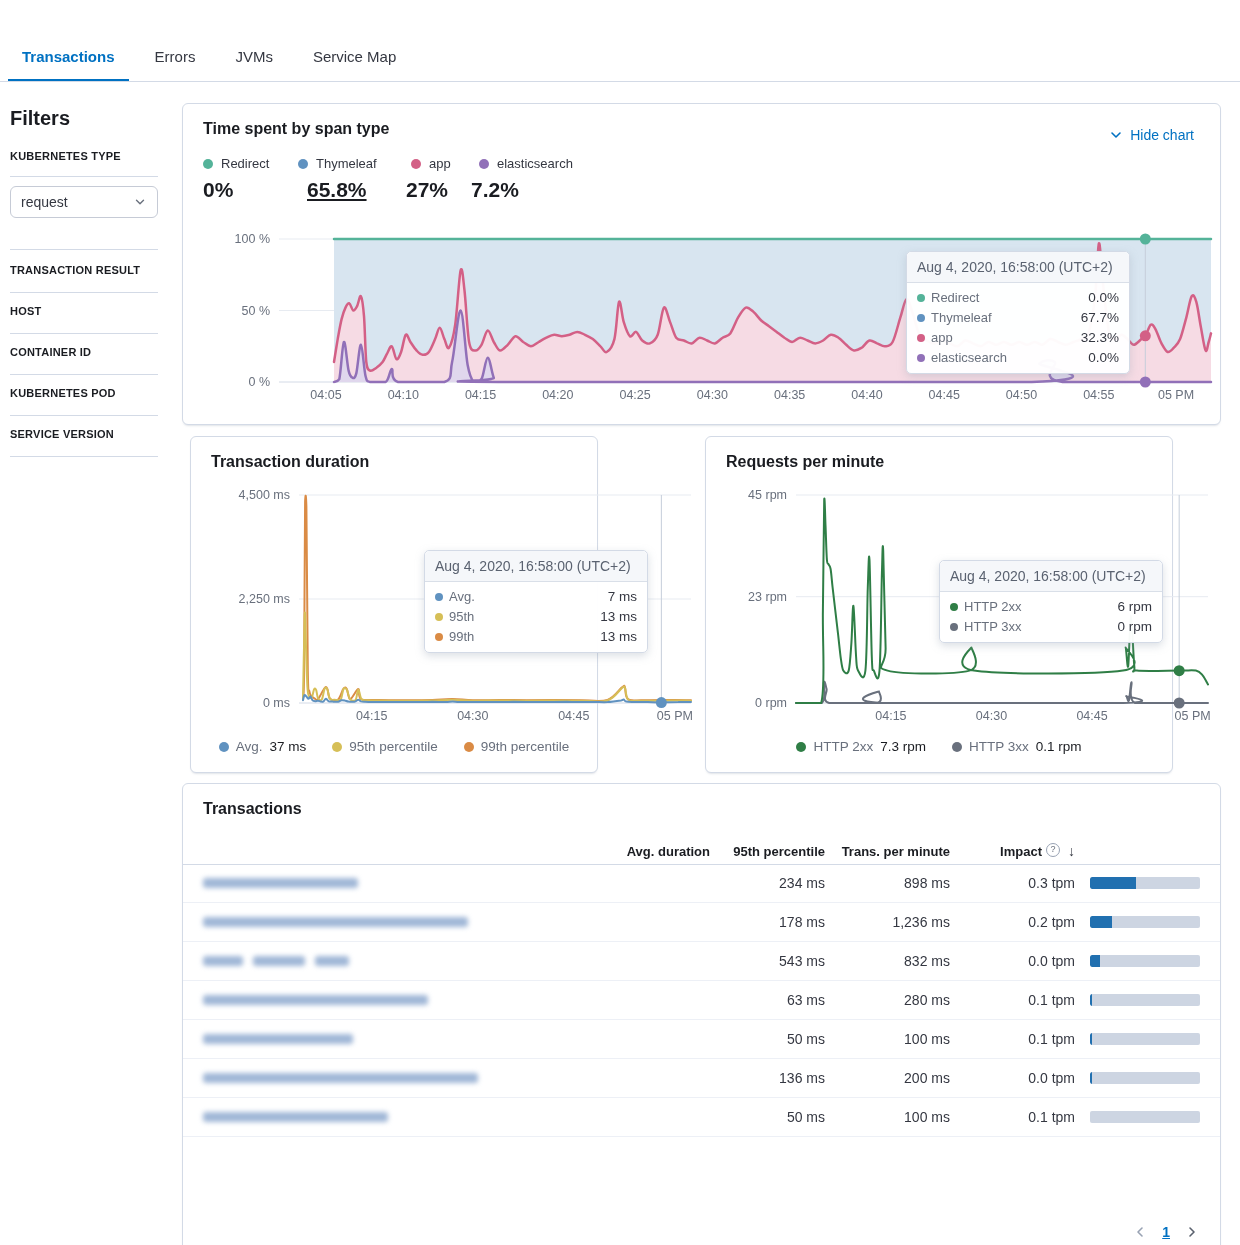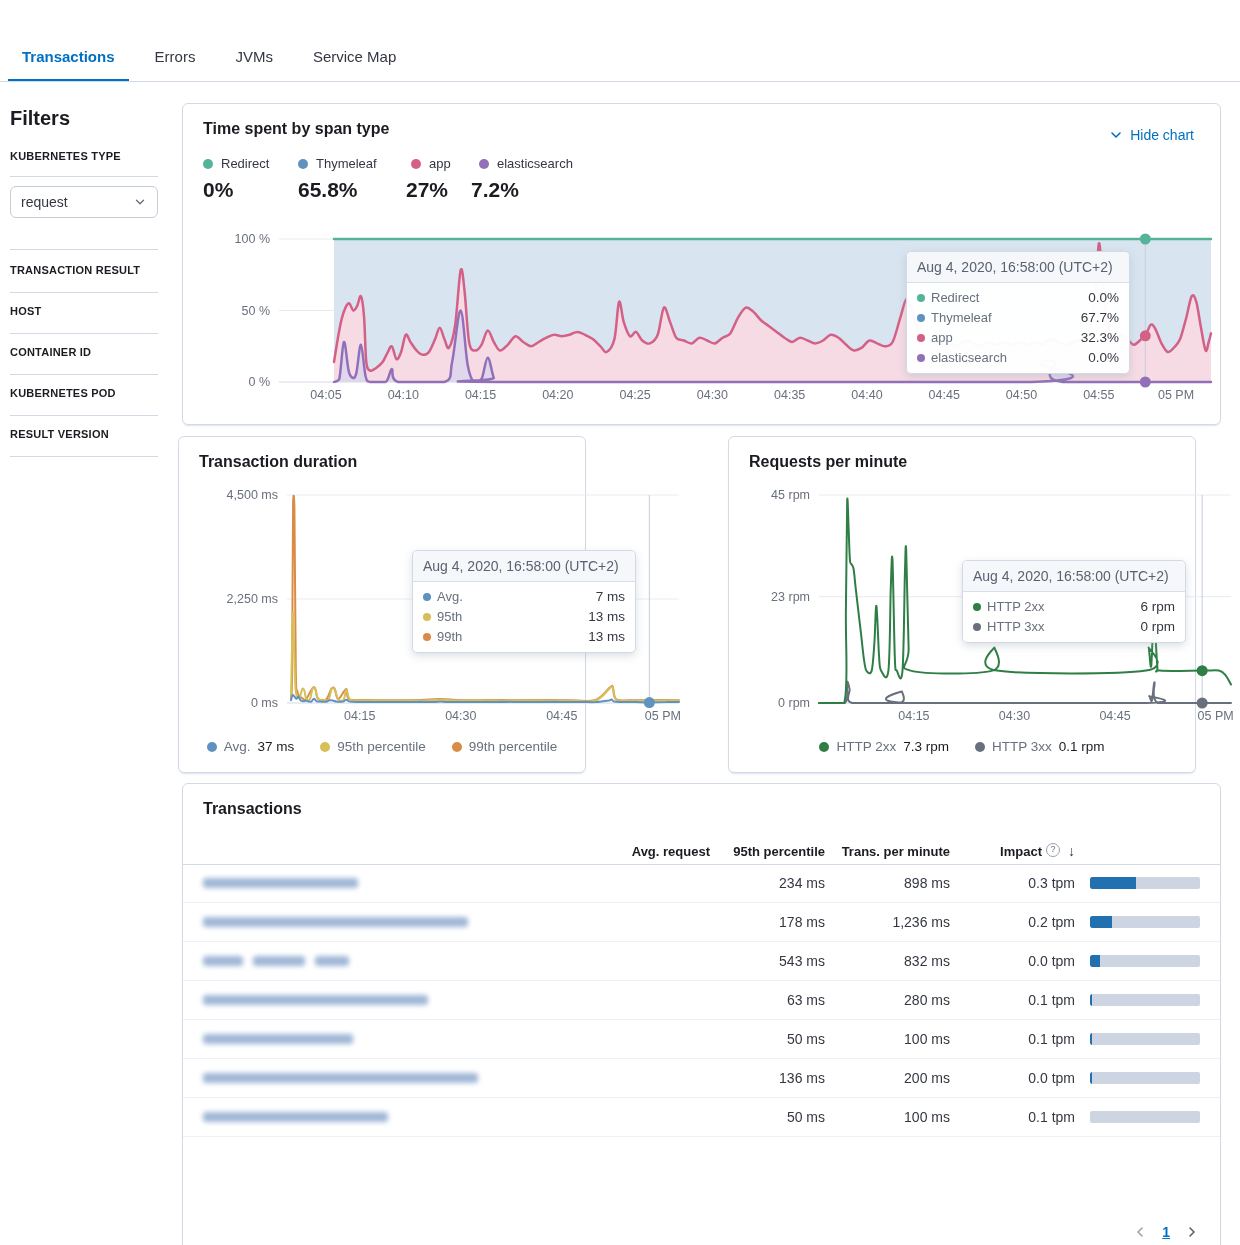--- a/index.html
+++ b/index.html
@@ -101,21 +101,21 @@
     </div>
     <hr class="sb-hr" style="top:166px">
     <div class="sb-abs filter-label" style="top:181px">TRANSACTION RESULT</div>
     <hr class="sb-hr" style="top:209px">
     <div class="sb-abs filter-label" style="top:222px">HOST</div>
     <hr class="sb-hr" style="top:250px">
     <div class="sb-abs filter-label" style="top:263px">CONTAINER ID</div>
     <hr class="sb-hr" style="top:291px">
     <div class="sb-abs filter-label" style="top:304px">KUBERNETES POD</div>
     <hr class="sb-hr" style="top:332px">
-    <div class="sb-abs filter-label" style="top:345px">RESULT VERSION</div>
+    <div class="sb-abs filter-label" style="top:345px">SERVICE VERSION</div>
     <hr class="sb-hr" style="top:373px">
   </aside>
 
   <section class="panel" style="left:182px;top:72px;width:1039px;height:322px">
     <div class="panel-title">Time spent by span type</div>
     <div class="hide-chart">
       <span style="display:flex">
         <svg width="16" height="16" viewBox="0 0 16 16">
             <polyline points="4,6 8,10 12,6" fill="none" stroke="#0071C2" stroke-width="1.6" stroke-linecap="round" stroke-linejoin="round"></polyline>
           </svg>
@@ -125,21 +125,21 @@
     <div id="span-legend">
         <div class="lg-item" style="left: 20px;">
           <span class="lg-dot" style="background: rgb(84, 179, 153);"></span>
           <span>Redirect</span>
         </div>
         <div class="pct-item" style="left: 20px;">0%</div>
         <div class="lg-item" style="left: 115px;">
           <span class="lg-dot" style="background: rgb(96, 146, 192);"></span>
           <span>Thymeleaf</span>
         </div>
-        <div class="pct-item" style="left: 115px;">65.8%</div>
+        <div class="pct-item" style="left: 124px; text-decoration: underline;">65.8%</div>
         <div class="lg-item" style="left: 228px;">
           <span class="lg-dot" style="background: rgb(211, 96, 134);"></span>
           <span>app</span>
         </div>
         <div class="pct-item" style="left: 223px;">27%</div>
         <div class="lg-item" style="left: 296px;">
           <span class="lg-dot" style="background: rgb(145, 112, 184);"></span>
           <span>elasticsearch</span>
         </div>
         <div class="pct-item" style="left: 288px;">7.2%</div>
@@ -194,21 +194,21 @@
           </div>
           <div class="row">
             <span class="lg-dot" style="background: rgb(145, 112, 184);"></span>
             <span>elasticsearch</span>
             <span class="val">0.0%</span>
           </div>
         </div>
       </div>
   </section>
 
-  <section class="panel" style="left:178px;top:405px;width:408px;height:337px">
+  <section class="panel" style="left:190px;top:405px;width:408px;height:337px">
     <div class="panel-title">Transaction duration</div>
     <svg id="duration-chart" class="chart-svg" width="514" height="335" viewBox="0 0 514 335">
         <line x1="108" y1="58" x2="500" y2="58" stroke="#E7EBF1" stroke-width="1"></line>
         <text x="99" y="62" text-anchor="end" fill="#69707D" font-size="12.5">4,500 ms</text>
         <line x1="108" y1="162" x2="500" y2="162" stroke="#E7EBF1" stroke-width="1"></line>
         <text x="99" y="166" text-anchor="end" fill="#69707D" font-size="12.5">2,250 ms</text>
         <line x1="108" y1="266" x2="500" y2="266" stroke="#D3DAE6" stroke-width="1"></line>
         <text x="99" y="270" text-anchor="end" fill="#69707D" font-size="12.5">0 ms</text>
         <text x="180.74226804123714" y="283" text-anchor="middle" fill="#69707D" font-size="12.5">04:15</text>
         <text x="281.7731958762887" y="283" text-anchor="middle" fill="#69707D" font-size="12.5">04:30</text>
@@ -250,21 +250,21 @@
           <span class="lg-dot" style="background: rgb(214, 191, 87);"></span>
           <span>95th percentile</span>
         </span>
         <span class="item">
           <span class="lg-dot" style="background: rgb(218, 139, 69);"></span>
           <span>99th percentile</span>
         </span>
       </div>
   </section>
 
-  <section class="panel" style="left:728px;top:405px;width:468px;height:337px">
+  <section class="panel" style="left:705px;top:405px;width:468px;height:337px">
     <div class="panel-title">Requests per minute</div>
     <svg id="rpm-chart" class="chart-svg" width="514" height="335" viewBox="0 0 514 335">
         <line x1="90" y1="58" x2="502" y2="58" stroke="#E7EBF1" stroke-width="1"></line>
         <text x="81" y="62" text-anchor="end" fill="#69707D" font-size="12.5">45 rpm</text>
         <line x1="90" y1="159.6888888888889" x2="502" y2="159.6888888888889" stroke="#E7EBF1" stroke-width="1"></line>
         <text x="81" y="163.6888888888889" text-anchor="end" fill="#69707D" font-size="12.5">23 rpm</text>
         <line x1="90" y1="266" x2="502" y2="266" stroke="#D3DAE6" stroke-width="1"></line>
         <text x="81" y="270" text-anchor="end" fill="#69707D" font-size="12.5">0 rpm</text>
         <text x="184.9222258379434" y="283" text-anchor="middle" fill="#69707D" font-size="12.5">04:15</text>
         <text x="285.4754311747478" y="283" text-anchor="middle" fill="#69707D" font-size="12.5">04:30</text>
@@ -301,21 +301,21 @@
           <span class="lg-dot" style="background: rgb(105, 112, 125);"></span>
           <span>HTTP 3xx</span>
           <span class="val">0.1 rpm</span>
         </span>
       </div>
   </section>
 
   <section class="panel" style="left:182px;top:752px;width:1039px;height:480px">
     <div class="panel-title">Transactions</div>
     <div class="tbl-head">
-      <div class="c">Avg. request</div>
+      <div class="c">Avg. duration</div>
       <div class="c">95th percentile</div>
       <div class="c">Trans. per minute</div>
       <div class="c">
         <span>Impact</span><span class="q-icon">?</span><span class="sort-arrow">↓</span>
       </div>
     </div>
     <div class="tbl-rows" id="tbl-rows">
         <div class="tbl-row">
           <div class="name">
             <span class="blur-seg" style="width: 155px;"></span>

